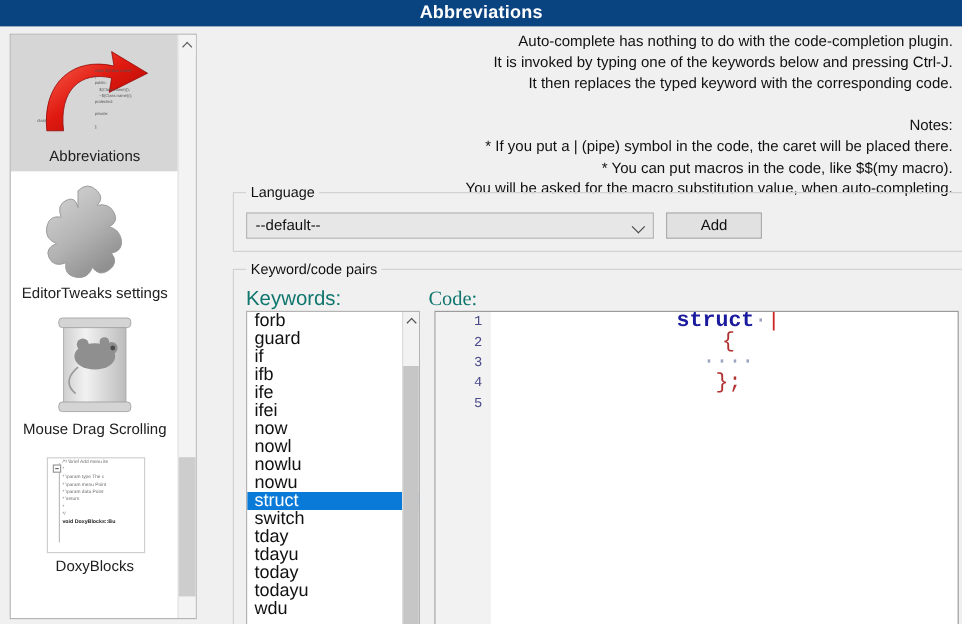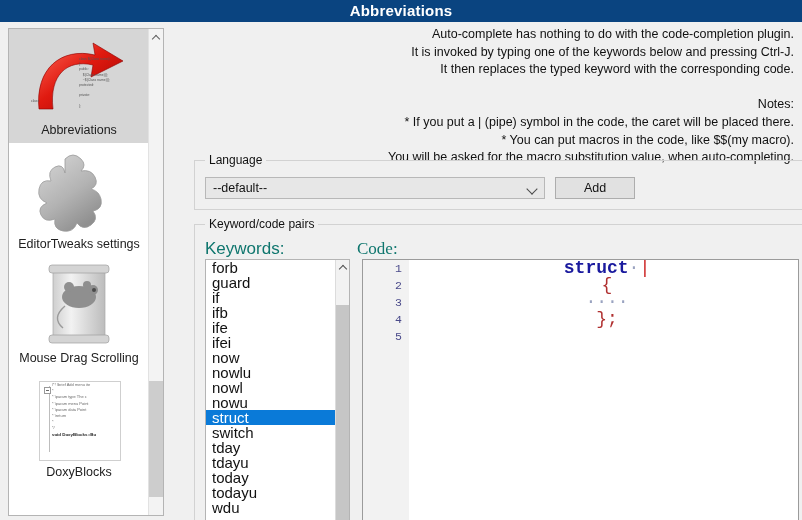--- a/index.html
+++ b/index.html
@@ -476,22 +476,22 @@
 
       <div class="listbox">
         <div id="kw-rows">
             <div class="kw-row">forb</div>
             <div class="kw-row">guard</div>
             <div class="kw-row">if</div>
             <div class="kw-row">ifb</div>
             <div class="kw-row">ife</div>
             <div class="kw-row">ifei</div>
             <div class="kw-row">now</div>
+            <div class="kw-row">nowl</div>
             <div class="kw-row">nowlu</div>
-            <div class="kw-row">nowl</div>
             <div class="kw-row">nowu</div>
             <div class="kw-row selected">struct</div>
             <div class="kw-row">switch</div>
             <div class="kw-row">tday</div>
             <div class="kw-row">tdayu</div>
             <div class="kw-row">today</div>
             <div class="kw-row">todayu</div>
             <div class="kw-row">wdu</div>
           </div>
         <div class="kw-scroll">

